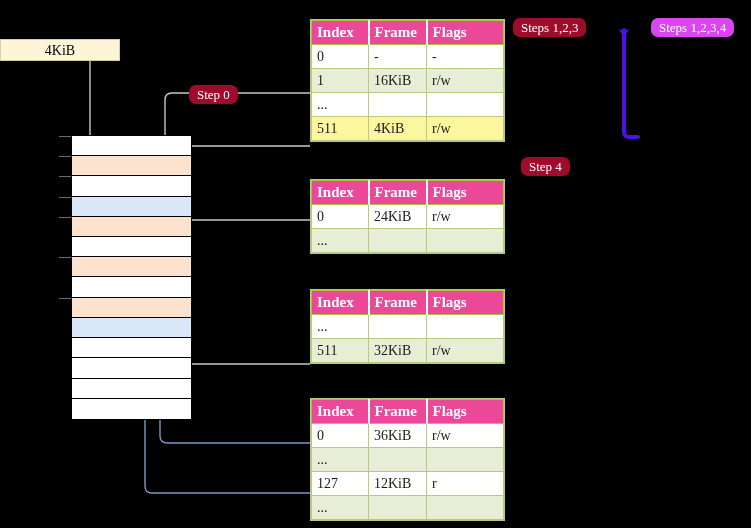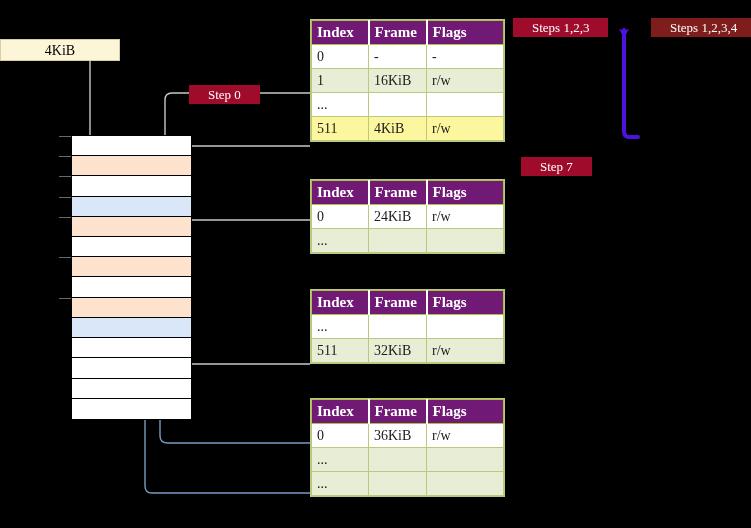--- a/index.html
+++ b/index.html
@@ -17,25 +17,25 @@
   .kib-label{
     position:absolute;left:0px;top:39px;width:120px;height:22px;
     background:#fdf5d8;border:1px solid #d8cfa0;
     color:#000;font-size:14px;line-height:22px;text-align:center;
     box-sizing:border-box;
   }
 
   
   .badge{
     position:absolute;height:19px;line-height:19px;
-    font-size:13px;padding:0 19px;border-radius:0;color:#fff;
+    font-size:13px;padding:0 8px;border-radius:7px;color:#fff;
     white-space:nowrap;box-sizing:border-box;
   }
   .badge.crimson{background:#9e0b2b;}
-  .badge.violet{background:#7f1d1d;}
+  .badge.violet{background:#d946ef;}
   #badge-step0{left:189px;top:41px;margin-top:44px;}
   #badge-steps123{left:513px;top:18px;}
   #badge-steps1234{left:651px;top:18px;}
   #badge-step4{left:521px;top:157px;}
 
   
   .membar{
     position:absolute;left:71px;top:135px;width:119px;height:283px;
     border:1px solid #000;box-sizing:content-box;background:#fff;
   }
@@ -59,21 +59,21 @@
     background:#fff;
   }
   .ptable table{border-collapse:collapse;table-layout:fixed;}
   .ptable td,.ptable th{
     border:1px solid #b9c97e;
     height:24px;font-size:14px;color:#1a1a1a;
     padding:0 5px;text-align:left;vertical-align:middle;
     box-sizing:border-box;font-weight:normal;
   }
   .ptable th{
-    background:#701a75;color:#ffffff;font-weight:bold;font-size:15px;
+    background:#ec4899;color:#ffffff;font-weight:bold;font-size:15px;
     border-color:#a9c23f;
   }
   .ptable th.sep{border-left:2px solid #ffffff;}
   .col-index{width:57px;}
   .col-frame{width:58px;}
   .col-flags{width:77px;}
   tr.rw{background:#ffffff;}
   tr.alt{background:#e8eed6;}
   td.hl{background:#fcf79e;}
 
@@ -119,21 +119,21 @@
     <path d="M310,493 L152,493 Q145,493 145,486 L145,218" stroke="#7a9bc4" fill="none" stroke-width="1.4" marker-end="url(#ab)"></path>
 
     <path d="M638,137 L629,137 Q624,137 624,131 L624,30" stroke="#4b12e0" fill="none" stroke-width="4" stroke-linecap="round" marker-end="url(#av)"></path>
   </svg>
 
   <div class="kib-label">4KiB</div>
 
   <div id="badge-step0" class="badge crimson">Step 0</div>
   <div id="badge-steps123" class="badge crimson">Steps 1,2,3</div>
   <div id="badge-steps1234" class="badge violet">Steps 1,2,3,4</div>
-  <div id="badge-step4" class="badge crimson">Step 7</div>
+  <div id="badge-step4" class="badge crimson">Step 4</div>
 
   <div class="membar" id="membar">
       <div class="memrow white" style="top: 0px; height: 20.2143px;"></div>
       <div class="memrow peach" style="top: 20.2143px; height: 20.2143px;"></div>
       <div class="memrow white" style="top: 40.4286px; height: 20.2143px;"></div>
       <div class="memrow blue" style="top: 60.6429px; height: 20.2143px;"></div>
       <div class="memrow peach" style="top: 80.8571px; height: 20.2143px;"></div>
       <div class="memrow white" style="top: 101.071px; height: 20.2143px;"></div>
       <div class="memrow peach" style="top: 121.286px; height: 20.2143px;"></div>
       <div class="memrow white" style="top: 141.5px; height: 20.2143px;"></div>
@@ -246,20 +246,25 @@
           <tr class="rw">
             <td class="col-index">0</td>
             <td class="col-frame">36KiB</td>
             <td class="col-flags">r/w</td>
           </tr>
           <tr class="alt">
             <td class="col-index">...</td>
             <td class="col-frame"></td>
             <td class="col-flags"></td>
           </tr>
+          <tr class="rw">
+            <td class="col-index">127</td>
+            <td class="col-frame">12KiB</td>
+            <td class="col-flags">r</td>
+          </tr>
           <tr class="alt">
             <td class="col-index">...</td>
             <td class="col-frame"></td>
             <td class="col-flags"></td>
           </tr>
         </tbody>
       </table>
     </div>
 
 </div>

